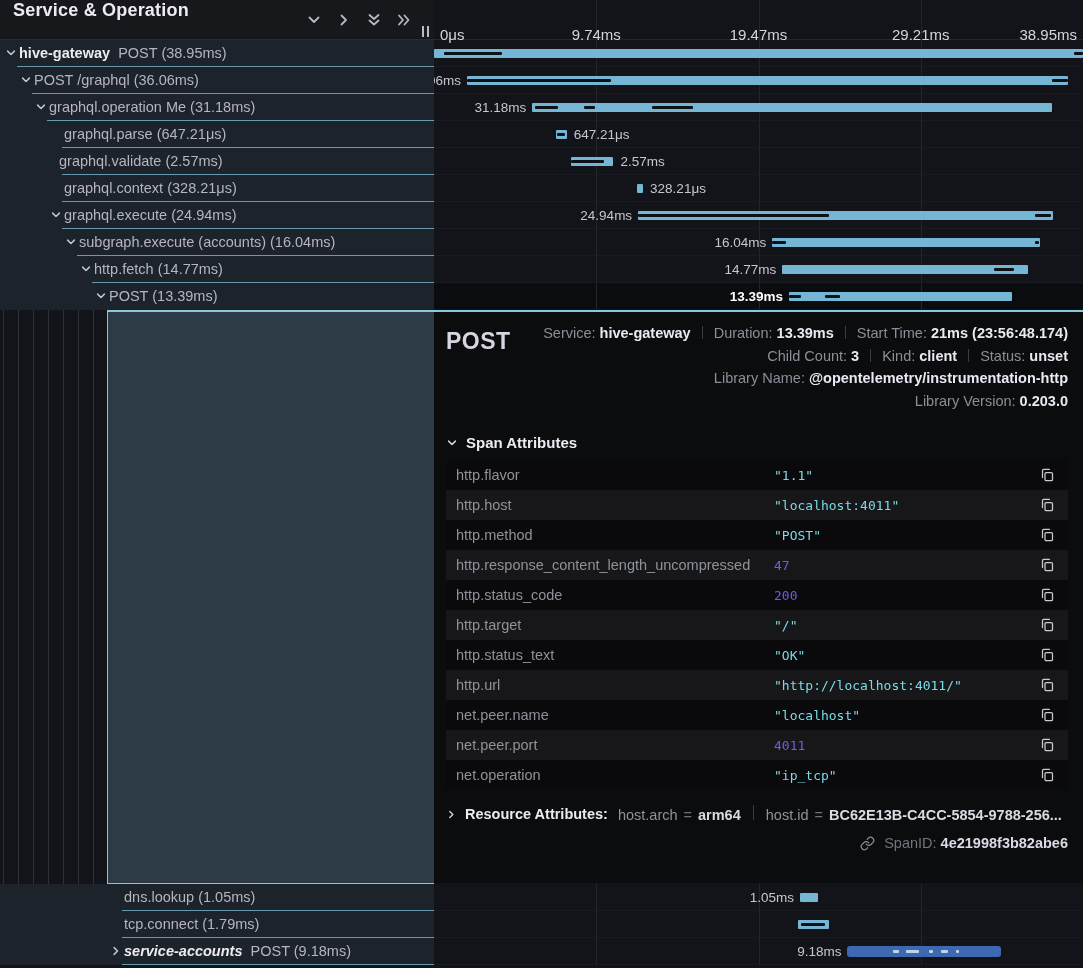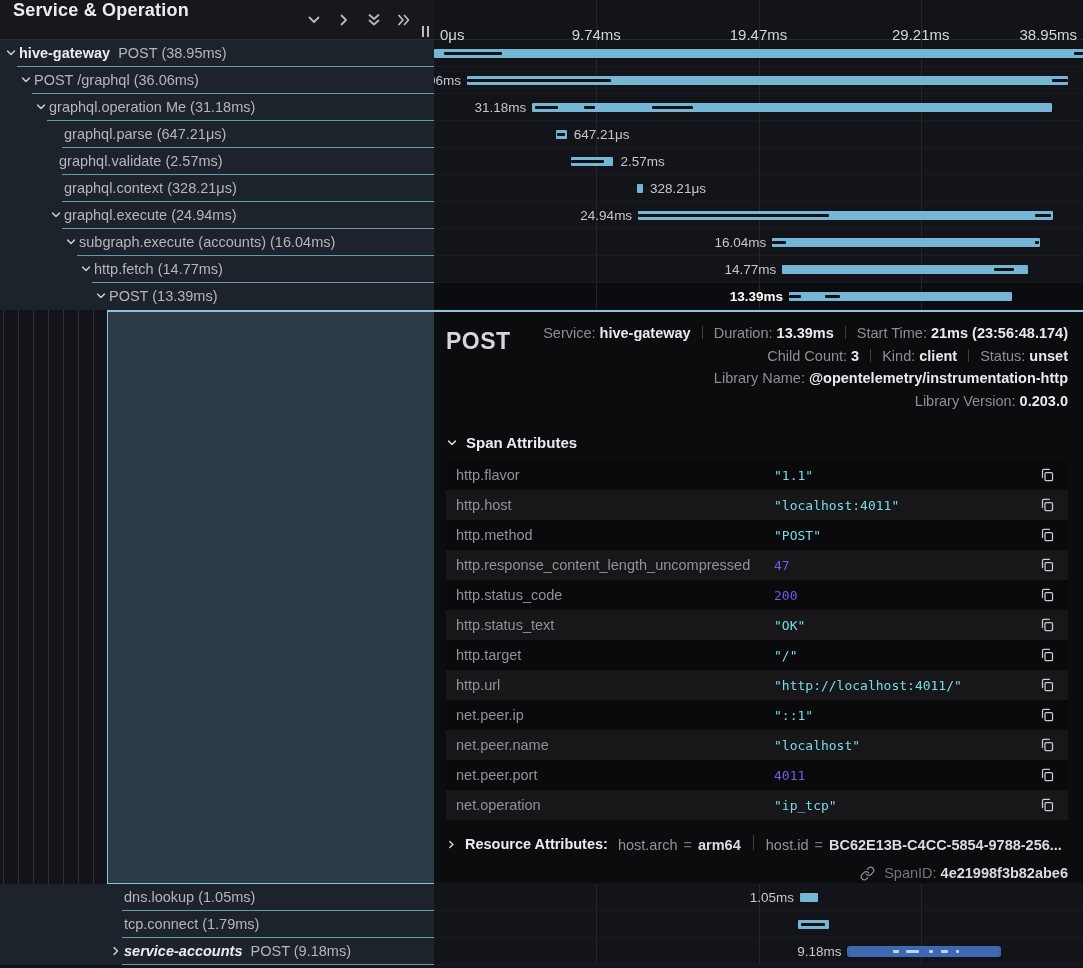--- a/index.html
+++ b/index.html
@@ -339,52 +339,42 @@
             <div class="attr-key">http.status_code</div>
             <div class="attr-val number">200</div>
             <span class="copy-btn">
               <svg width="15" height="16" viewBox="0 0 24 24" fill="none" stroke="#c9cbd2" stroke-width="2" stroke-linecap="round" stroke-linejoin="round">
                 <rect x="8" y="8" width="12" height="13" rx="2"></rect>
                 <path d="M4 16V5a2 2 0 0 1 2-2h9"></path>
               </svg>
             </span>
           </div>
           <div class="attr-row">
+            <div class="attr-key">http.target</div>
+            <div class="attr-val string">"/"</div>
+            <span class="copy-btn">
+              <svg width="15" height="16" viewBox="0 0 24 24" fill="none" stroke="#c9cbd2" stroke-width="2" stroke-linecap="round" stroke-linejoin="round">
+                <rect x="8" y="8" width="12" height="13" rx="2"></rect>
+                <path d="M4 16V5a2 2 0 0 1 2-2h9"></path>
+              </svg>
+            </span>
+          </div>
+          <div class="attr-row">
             <div class="attr-key">http.status_text</div>
             <div class="attr-val string">"OK"</div>
             <span class="copy-btn">
               <svg width="15" height="16" viewBox="0 0 24 24" fill="none" stroke="#c9cbd2" stroke-width="2" stroke-linecap="round" stroke-linejoin="round">
                 <rect x="8" y="8" width="12" height="13" rx="2"></rect>
                 <path d="M4 16V5a2 2 0 0 1 2-2h9"></path>
               </svg>
             </span>
           </div>
           <div class="attr-row">
-            <div class="attr-key">http.target</div>
-            <div class="attr-val string">"/"</div>
-            <span class="copy-btn">
-              <svg width="15" height="16" viewBox="0 0 24 24" fill="none" stroke="#c9cbd2" stroke-width="2" stroke-linecap="round" stroke-linejoin="round">
-                <rect x="8" y="8" width="12" height="13" rx="2"></rect>
-                <path d="M4 16V5a2 2 0 0 1 2-2h9"></path>
-              </svg>
-            </span>
-          </div>
-          <div class="attr-row">
             <div class="attr-key">http.url</div>
             <div class="attr-val string">"http://localhost:4011/"</div>
-            <span class="copy-btn">
-              <svg width="15" height="16" viewBox="0 0 24 24" fill="none" stroke="#c9cbd2" stroke-width="2" stroke-linecap="round" stroke-linejoin="round">
-                <rect x="8" y="8" width="12" height="13" rx="2"></rect>
-                <path d="M4 16V5a2 2 0 0 1 2-2h9"></path>
-              </svg>
-            </span>
-          </div>
-          <div class="attr-row">
-            <div class="attr-key">net.peer.ip</div>
-            <div class="attr-val string">"::1"</div>
             <span class="copy-btn">
               <svg width="15" height="16" viewBox="0 0 24 24" fill="none" stroke="#c9cbd2" stroke-width="2" stroke-linecap="round" stroke-linejoin="round">
                 <rect x="8" y="8" width="12" height="13" rx="2"></rect>
                 <path d="M4 16V5a2 2 0 0 1 2-2h9"></path>
               </svg>
             </span>
           </div>
           <div class="attr-row">
             <div class="attr-key">net.peer.name</div>
             <div class="attr-val string">"localhost"</div>

